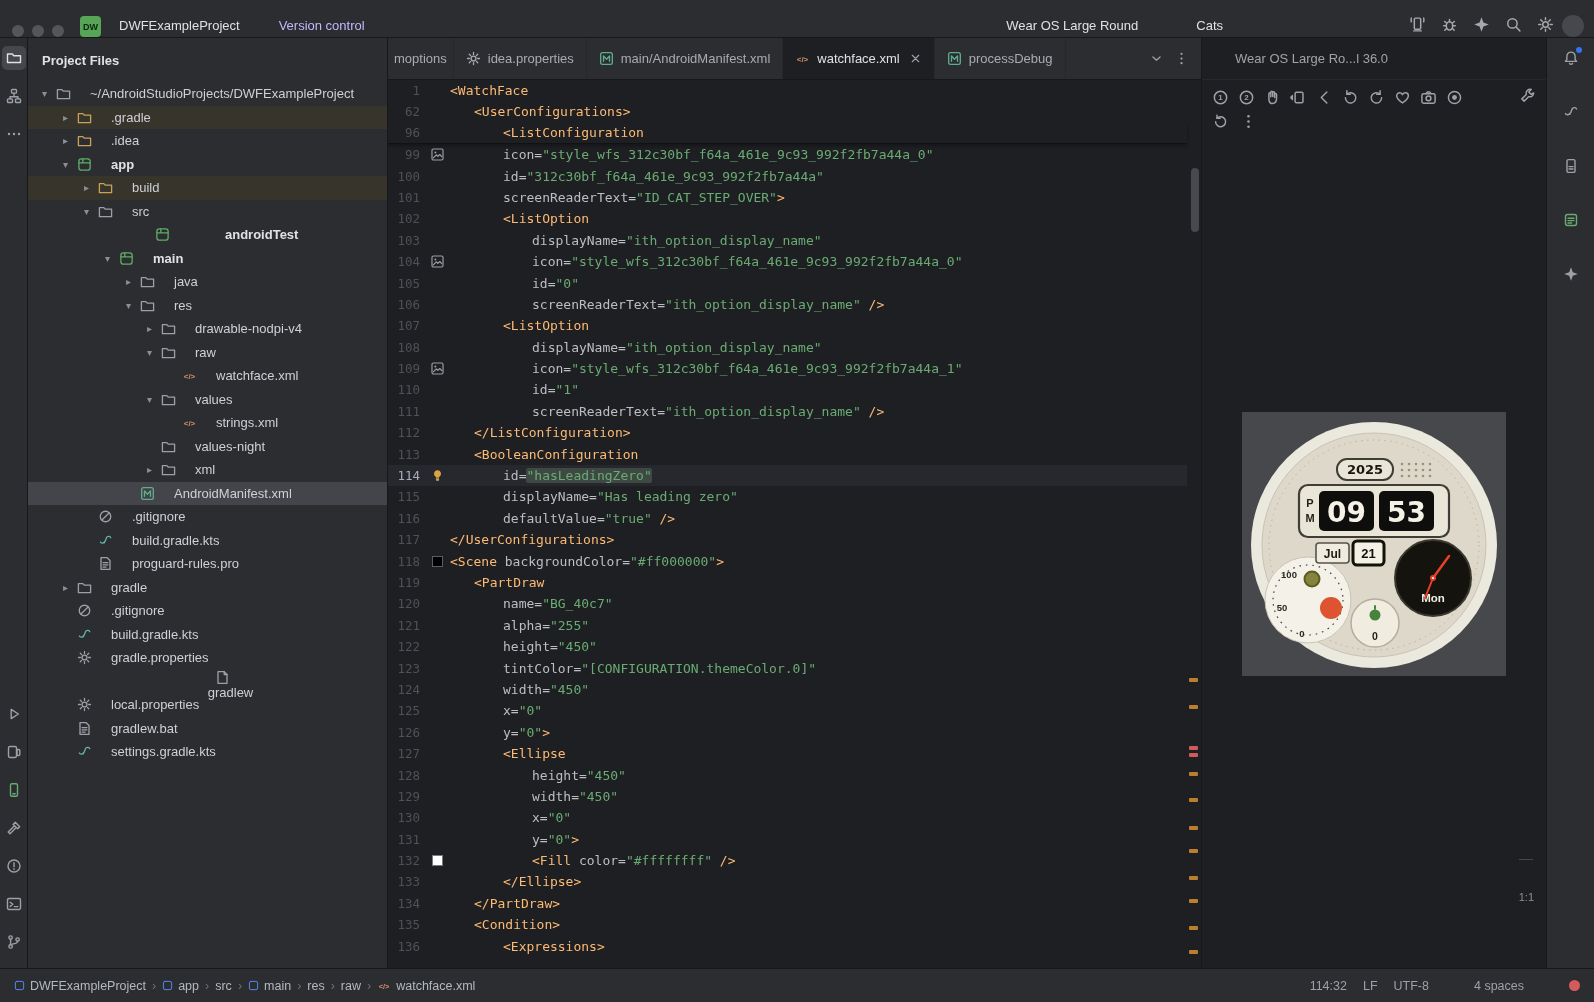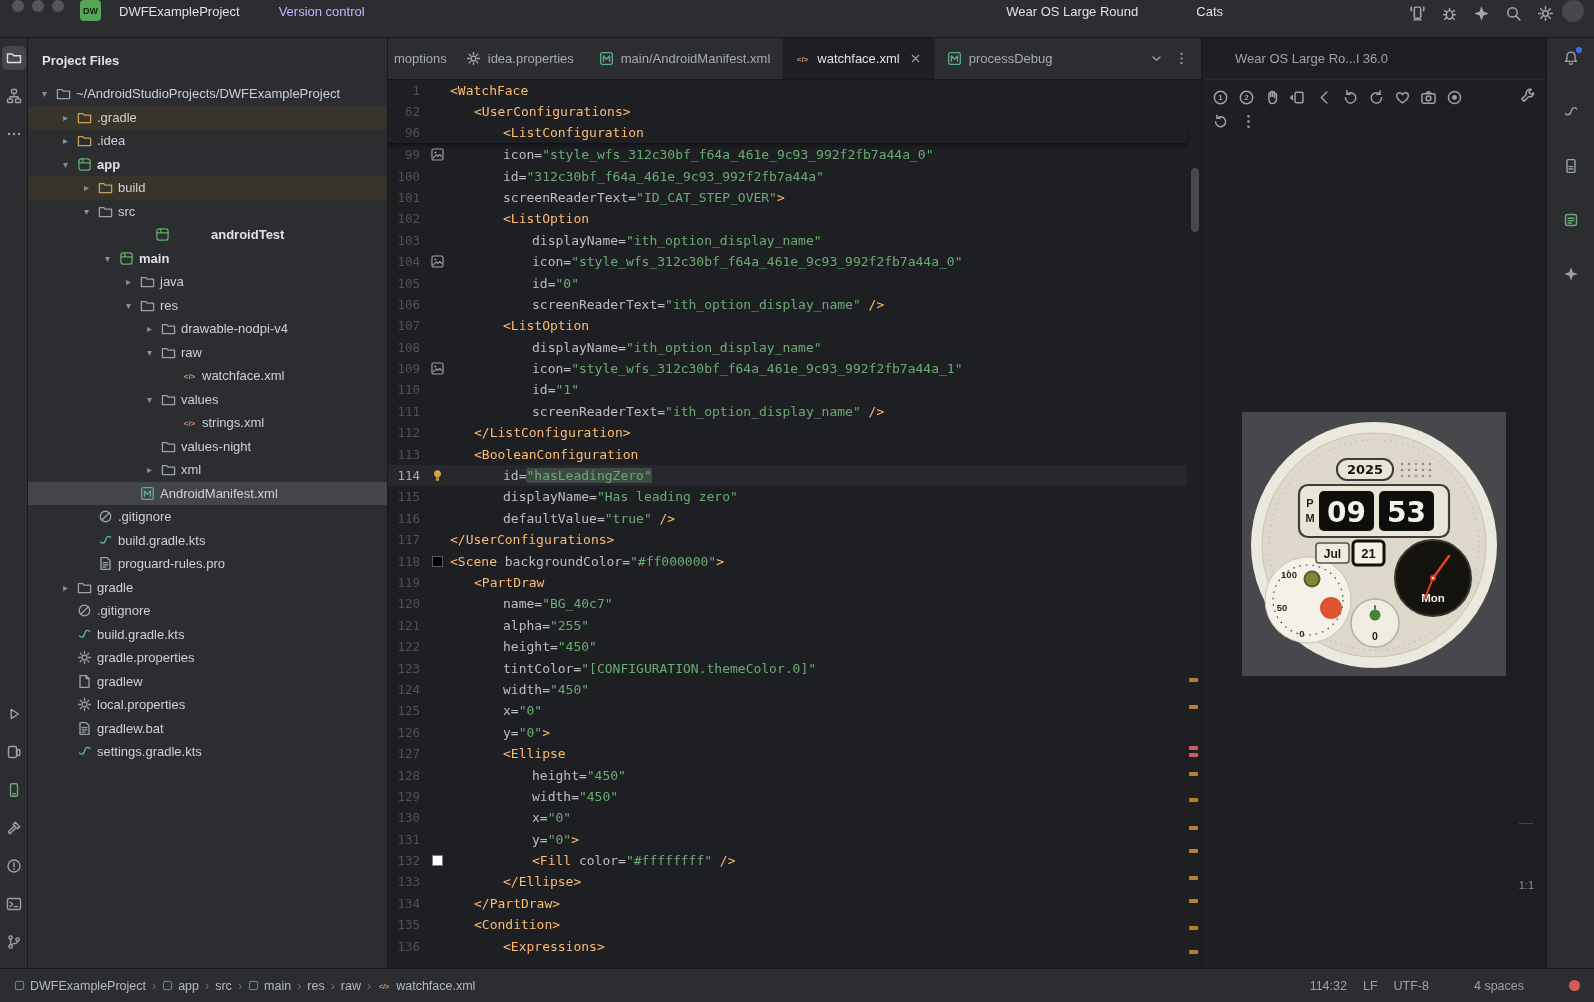--- a/index.html
+++ b/index.html
@@ -1,21 +1,21 @@
 <!DOCTYPE html>
 <html><head>
 <meta charset="utf-8">
 <style>
   *{box-sizing:border-box;margin:0;padding:0;user-select:none}
   html,body{width:1594px;height:1002px;overflow:hidden}
   body{background:#1e1f22;color:#ced0d6;font-family:"Liberation Sans",sans-serif;font-size:13px}
   .app{width:1594px;height:1002px;display:flex;flex-direction:column}
 
   
-  .titlebar{height:38px;flex:0 0 38px;background:#2b2d30;display:flex;align-items:flex-start;border-bottom:1px solid #17181a;padding:0 10px 0 12px;gap:4px}
+  .titlebar{height:38px;flex:0 0 38px;background:#2b2d30;display:flex;align-items:flex-end;border-bottom:1px solid #17181a;padding:0 10px 0 12px;gap:4px}
   .traffic{display:flex;gap:8px;margin-right:12px}
   .traffic span{width:12px;height:12px;border-radius:50%;background:#54565a;display:block}
   .logo{width:21px;height:21px;border-radius:4px;background:#57a657;color:#0d250f;font-weight:bold;font-size:9px;display:flex;align-items:center;justify-content:center;margin-right:6px}
   .tb-btn{display:flex;align-items:center;gap:5px;padding:4px 8px;border-radius:5px;color:#dfe1e5;background:transparent;border:none;font-size:13px;cursor:default}
   .tb-btn .ico{width:14px;height:14px;color:#9da0a8}
   .tb-btn.dim{color:#c4b5fd}
   .tb-spacer{flex:1}
   .tb-group{display:flex;align-items:center;gap:6px}
   .tb-ico{width:26px;height:26px;border-radius:5px;display:flex;align-items:center;justify-content:center;color:#a6a8ad}
   .tb-ico .ico{width:17px;height:17px}
@@ -45,21 +45,21 @@
   .trow.sel{background:#43454a}
   .trow.tint{background:#37342c}
   .trow .chev{width:17px;text-align:center;color:#8a8e96;font-size:10px}
   .tico{width:20px;height:16px;display:flex;align-items:center;justify-content:center;color:#9da0a8}
   .tico .ico{width:15px;height:15px}
   .tico.folder-excl{color:#c9a257}
   .tico.module,.tico.module-src{color:#5fad65}
   .tico.xml{color:#cf8e6d}
   .tico.manifest{color:#5fad8c}
   .tico.gradle{color:#64b5ab}
-  .trow .lbl{margin-left:3px}
+  .trow .lbl{margin-left:17px}
   .trow.bold .lbl{font-weight:bold;color:#dfe1e5}
 
   
   .editor{flex:1;display:flex;flex-direction:column;min-width:0;background:#1e1f22}
   .tabs{height:42px;flex:0 0 42px;background:#2b2d30;border-bottom:1px solid #17181a;display:flex;align-items:stretch}
   .tab{display:flex;align-items:center;gap:7px;padding:0 12px;color:#a8abb2;border-right:1px solid #26282b;font-size:13px}
   .tab .ico{width:15px;height:15px}
   .tab.active{background:#1e1f22;color:#dfe1e5}
   .tab.clip{max-width:76px;overflow:hidden;padding:0 6px}
   .tab .close{color:#9da0a8;width:13px;height:13px;margin-left:2px}
@@ -93,21 +93,21 @@
   .devices{width:345px;flex:0 0 345px;background:#1e1f22;border-left:1px solid #17181a;display:flex;flex-direction:column;position:relative}
   .d-head{height:42px;flex:0 0 42px;display:flex;align-items:center;gap:8px;padding:0 10px;border-bottom:1px solid #26282b}
   .d-head .ico{width:15px;height:15px;color:#9da0a8}
   .d-title{color:#a3a3a3;font-size:13px;white-space:nowrap}
   .d-head .right{margin-left:auto;display:flex;gap:12px;align-items:center}
   .d-tools{padding:7px 10px 4px;display:flex;align-items:center;gap:9px;flex-wrap:nowrap}
   .d-tools .ico,.d-tools2 .ico{width:17px;height:17px;color:#9da0a8}
   .d-tools .right{margin-left:auto}
   .d-tools2{padding:2px 10px 6px;display:flex;gap:11px;align-items:center}
   .watch-wrap{position:absolute;top:374px;left:50%;transform:translateX(-50%);width:264px;height:264px}
-  .zoomers{position:absolute;right:12px;bottom:42px;display:flex;flex-direction:column;align-items:center;gap:20px;color:#9da0a8}
+  .zoomers{position:absolute;right:12px;bottom:42px;display:flex;flex-direction:column;align-items:center;gap:8px;color:#9da0a8}
   .zoomers .ico{width:15px;height:15px}
   .zoomers .zl{font-size:11px;color:#8a8e96}
   .zoomers .div{width:14px;height:1px;background:#45474c}
 
   
   .statusbar{height:34px;flex:0 0 34px;background:#2b2d30;border-top:1px solid #17181a;display:flex;align-items:center;padding:0 14px;font-size:12.5px;color:#9da0a8}
   .crumbs{display:flex;align-items:center;gap:6px}
   .crumb{display:flex;align-items:center;gap:5px;color:#b4b8bf}
   .crumb .ico{width:11px;height:11px}
   .crumb .ico.bc-mod{color:#548af7}
@@ -586,21 +586,21 @@
             <span class="tico props">
               <span class="ico">
                 <svg viewBox="0 0 16 16">
                   <circle cx="8" cy="8" r="2.6"></circle>
                   <path d="M8 1.6v2M8 12.4v2M1.6 8h2M12.4 8h2M3.5 3.5l1.4 1.4M11.1 11.1l1.4 1.4M12.5 3.5l-1.4 1.4M4.9 11.1l-1.4 1.4"></path>
                 </svg>
               </span>
             </span>
             <span class="lbl">gradle.properties</span>
           </div>
-          <div class="trow" style="padding-left: 29px;">
+          <div class="trow" style="padding-left: 29px; flex-direction: column;">
             <span class="chev"></span>
             <span class="tico file">
               <span class="ico">
                 <svg viewBox="0 0 16 16">
                   <path d="M3.2 1.8h6.6l3 3v9.4H3.2z"></path>
                   <path d="M9.8 1.8v3h3"></path>
                 </svg>
               </span>
             </span>
             <span class="lbl">gradlew</span>

